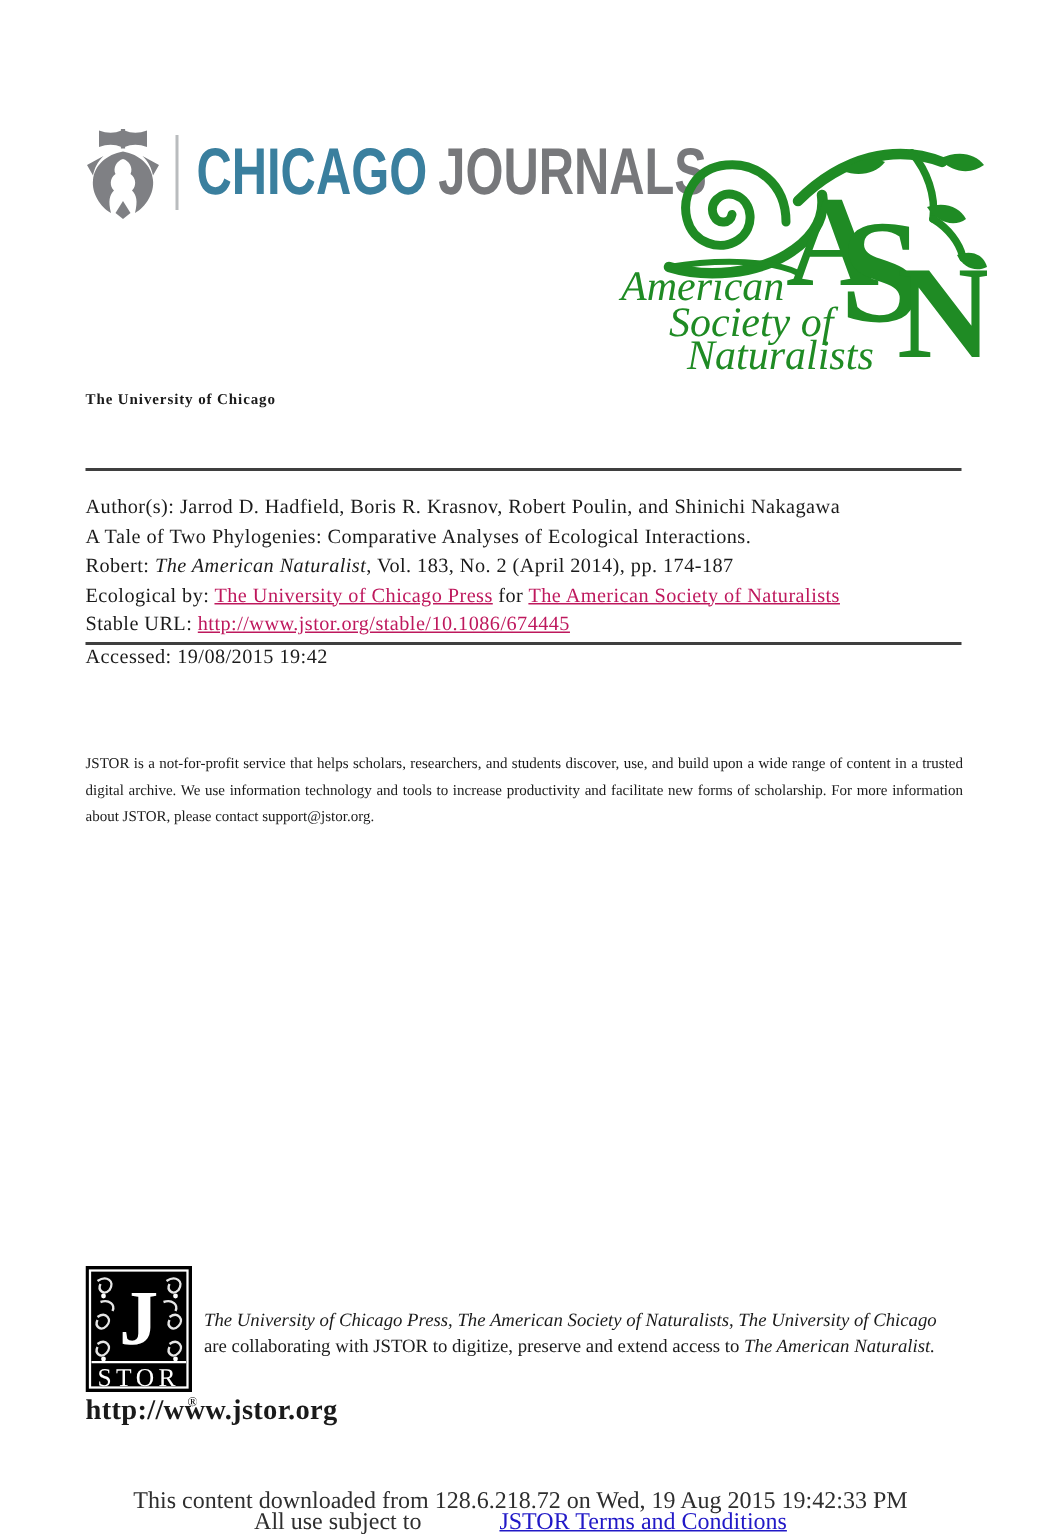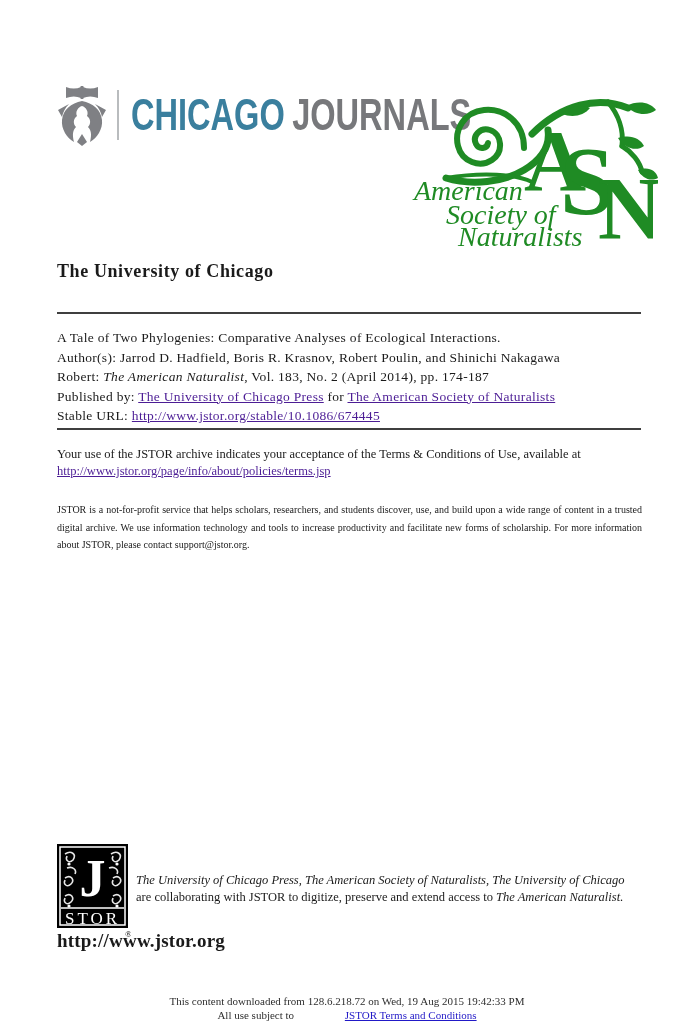--- a/index.html
+++ b/index.html
@@ -11,46 +11,46 @@
   .cj-crest{width:50px;height:62px;}
   .cj-divider{width:2px;height:50px;background:#b9bcbe;margin:0 12px 0 10px;}
   .cj-wordmark{font-family:"Liberation Sans",sans-serif;font-weight:bold;font-size:44px;letter-spacing:0px;transform:scaleX(0.74);transform-origin:left center;white-space:nowrap;line-height:1;}
   .cj-chicago{color:#3a7f9e;}
   .cj-journals{color:#77787b;margin-left:10px;}
 
   
   .asn-logo{position:absolute;left:412px;top:86px;}
 
   
-  .pub-heading{position:absolute;left:57px;top:261px;font-weight:bold;font-size:18px;letter-spacing:0.6px;}
+  .pub-heading{position:absolute;left:57px;top:261px;font-weight:bold;font-size:10px;letter-spacing:0.6px;}
 
   .rule{position:absolute;left:57px;width:584px;border-top:2px solid #3f3f3f;}
   .rule1{top:312px;}
   .rule2{top:428px;}
 
   
   .citation{position:absolute;left:57px;top:328px;width:586px;font-size:13.5px;line-height:19.5px;letter-spacing:0.3px;}
   .citation .accessed{margin-top:2px;}
-  a.doclink{color:#4c1d95;text-decoration:underline;}
+  a.doclink{color:#be185d;text-decoration:underline;}
   .ital{font-style:italic;text-align:right;}
 
   
   .terms{position:absolute;left:57px;top:446px;font-size:12.5px;line-height:17px;}
   
   .about{position:absolute;left:57px;top:501px;width:585px;font-size:10px;line-height:17.5px;text-align:justify;}
 
   
   .jstor-logo{position:absolute;left:57px;top:844px;width:74px;height:96px;}
   .jstor-url{position:absolute;left:57px;top:930px;font-size:19px;font-weight:bold;letter-spacing:0.2px;}
 
   
   .collab{position:absolute;left:136px;top:872px;width:506px;font-size:12.5px;line-height:17px;}
 
   
-  .footer{position:absolute;left:0;top:994px;width:694px;text-align:center;font-size:11px;line-height:14px;color:#2e2e2e;}
+  .footer{position:absolute;left:0;top:994px;width:694px;text-align:center;font-size:16px;line-height:14px;color:#2e2e2e;}
   .footer a{color:#2119c7;text-decoration:underline;margin-left:48px;}
 </style>
 </head>
 <body>
 
 <div class="page">
 
   <div class="cj-logo">
     <svg class="cj-crest" viewBox="0 0 50 62" xmlns="http://www.w3.org/2000/svg">
       <g fill="#7f8084">
@@ -100,33 +100,30 @@
       <text x="34" y="138" font-size="28" font-style="italic">Society of</text>
       <text x="46" y="160" font-size="28" font-style="italic">Naturalists</text>
     </g>
   </svg>
 
   <div class="pub-heading">The University of Chicago</div>
 
   <div class="rule rule1"></div>
 
   <div class="citation">
+    <div><span>Author(s): </span><span>Jarrod D. Hadfield, Boris R. Krasnov, Robert Poulin, and Shinichi Nakagawa</span></div>
     <div>A Tale of Two Phylogenies: Comparative Analyses of Ecological Interactions.</div>
-    <div><span>Author(s): </span><span>Jarrod D. Hadfield, Boris R. Krasnov, Robert Poulin, and Shinichi Nakagawa</span></div>
     <div><span>Robert: </span><span class="ital">The American Naturalist</span><span>, Vol. 183, No. 2 (April 2014), pp. 174-187</span></div>
-    <div><span>Published by: </span><a href="#" class="doclink">The University of Chicago Press</a><span> for </span><a href="#" class="doclink">The American Society of Naturalists</a></div>
+    <div><span>Ecological by: </span><a href="#" class="doclink">The University of Chicago Press</a><span> for </span><a href="#" class="doclink">The American Society of Naturalists</a></div>
     <div><span>Stable URL: </span><a href="#" class="doclink">http://www.jstor.org/stable/10.1086/674445</a></div>
+    <div class="accessed">Accessed: 19/08/2015 19:42</div>
   </div>
 
   <div class="rule rule2"></div>
 
-  <div class="terms">
-    <div>Your use of the JSTOR archive indicates your acceptance of the Terms &amp; Conditions of Use, available at</div>
-    <div><a href="#" class="doclink">http://www.jstor.org/page/info/about/policies/terms.jsp</a></div>
-  </div>
 
   <div class="about">JSTOR is a not-for-profit service that helps scholars, researchers, and students discover, use, and build upon a wide range of content in a trusted digital archive. We use information technology and tools to increase productivity and facilitate new forms of scholarship. For more information about JSTOR, please contact support@jstor.org.</div>
 
   <svg class="jstor-logo" viewBox="0 0 74 96" xmlns="http://www.w3.org/2000/svg">
     <rect x="0" y="0" width="71" height="84" fill="#000000"></rect>
     <rect x="3" y="3" width="65" height="78" fill="none" stroke="#ffffff" stroke-width="1.5"></rect>
 
     <g stroke="#ffffff" stroke-width="1.6" fill="none" opacity="0.9">
       <path d="M8 10 C14 6 20 10 16 16 C12 20 8 16 10 12"></path>
       <path d="M54 10 C60 6 66 10 62 16 C58 20 54 16 56 12"></path>

